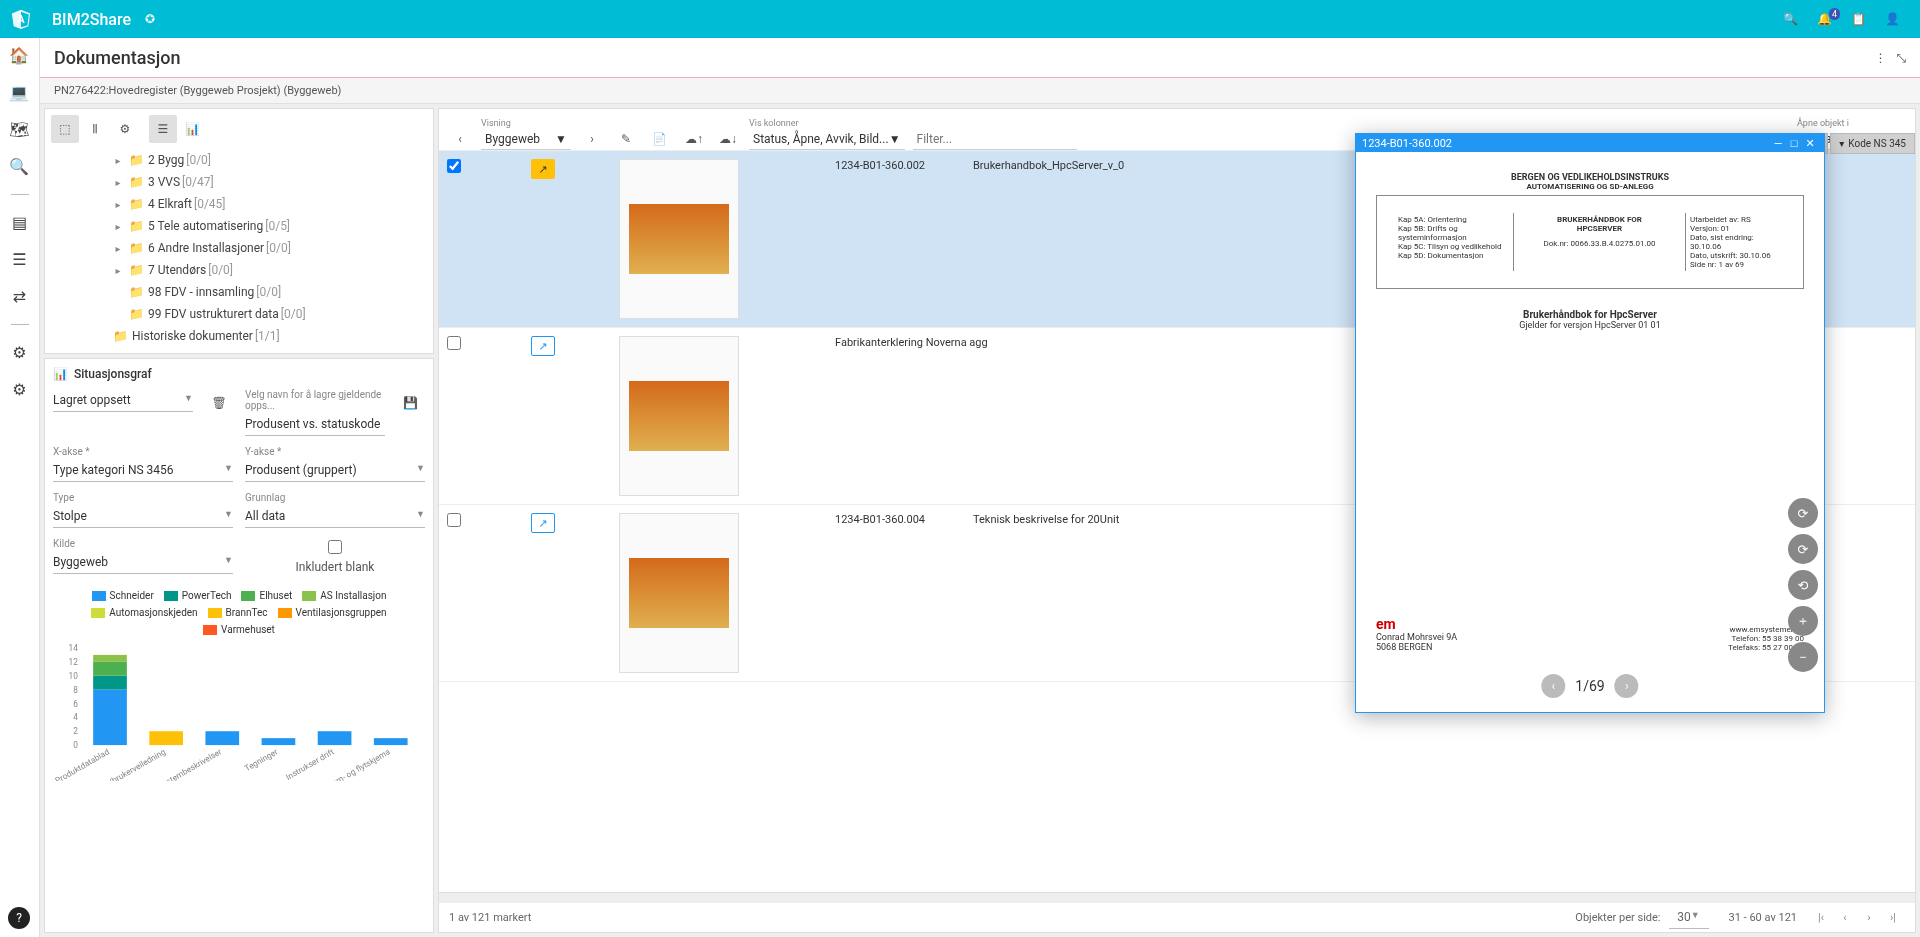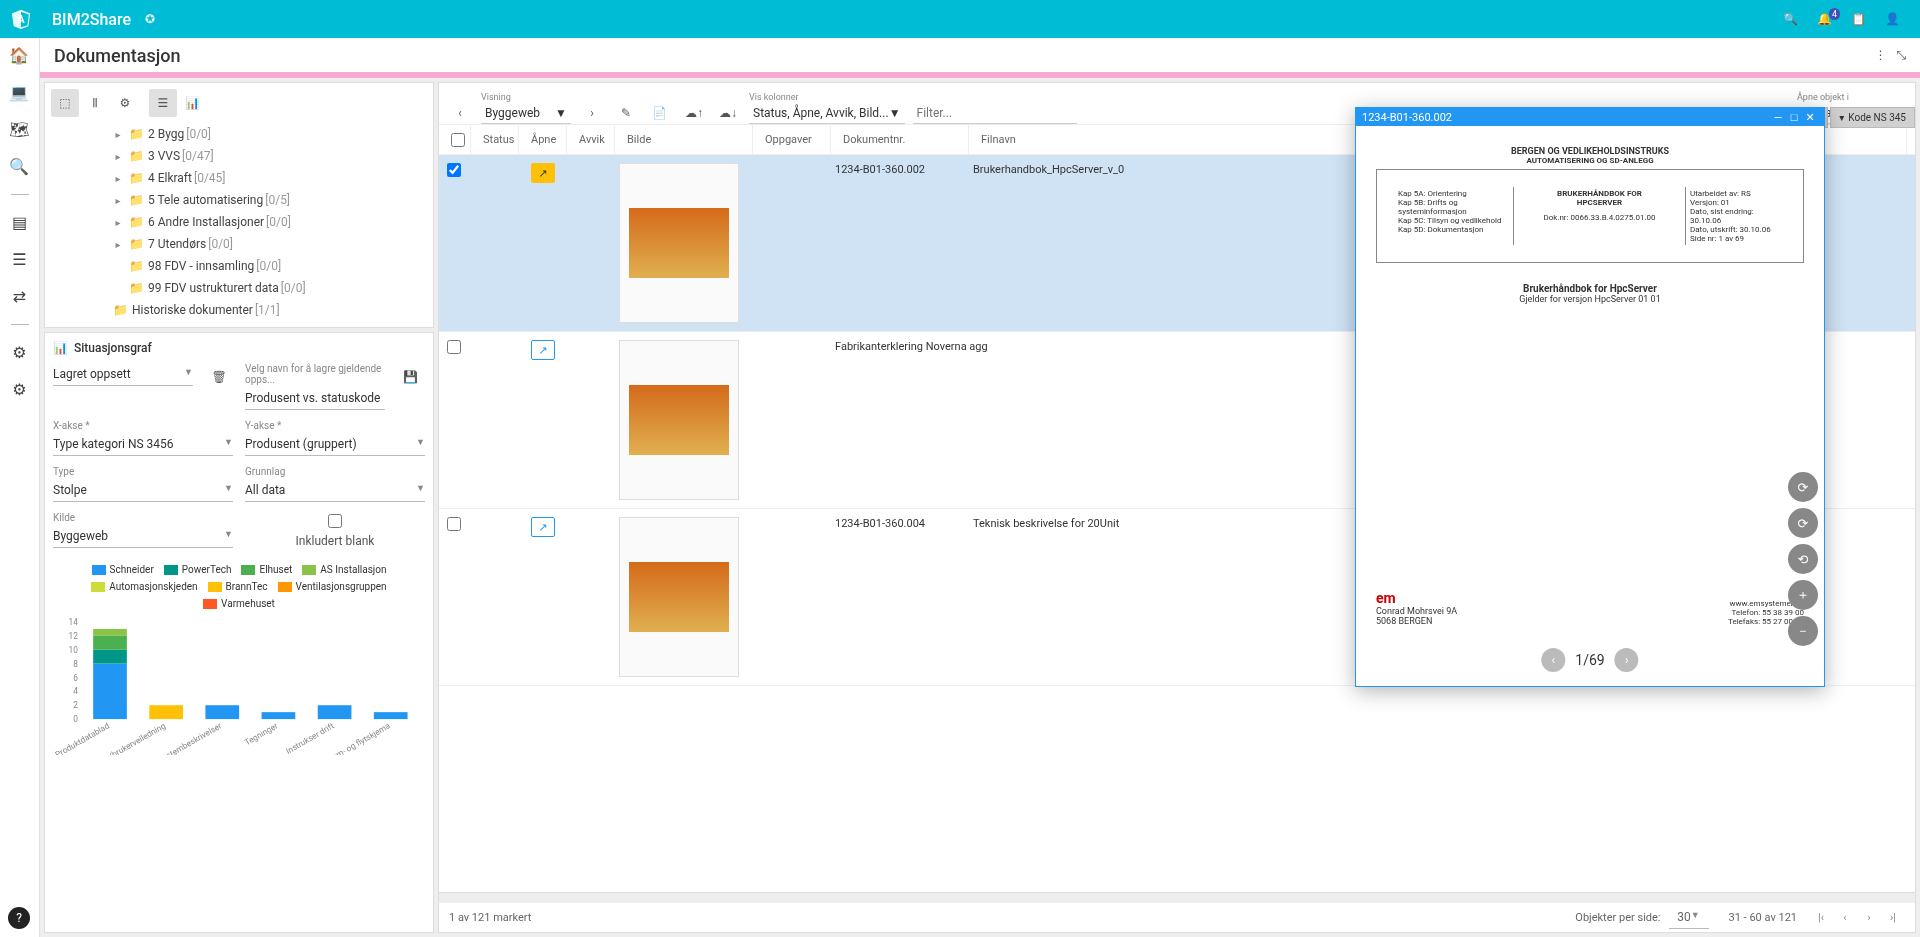--- a/index.html
+++ b/index.html
@@ -9,21 +9,21 @@
 .topbar .brand { font-size:16px; font-weight:500; margin-right:14px; }
 .topbar .star { opacity:.9; }
 .topbar .spacer { flex:1; }
 .topbar .ticon { width:34px; text-align:center; cursor:pointer; position:relative; }
 .badge { position:absolute; top:-4px; right:2px; background:#3f51b5; color:#fff; border-radius:8px; font-size:9px; padding:0 3px; line-height:12px; }
 .shell { display:flex; height:calc(100vh - 38px); }
 .leftrail { width:40px; background:#fff; border-right:1px solid #e0e0e0; display:flex; flex-direction:column; align-items:center; padding-top:8px; gap:18px; color:#444; }
 .leftrail .ri { cursor:pointer; font-size:16px; }
 .leftrail .sep { width:18px; height:1px; background:#bbb; }
 .main { flex:1; display:flex; flex-direction:column; min-width:0; }
-.titlebar { height:40px; display:flex; align-items:center; padding:0 14px; border-bottom:6px solid #f9a8d4; }
+.titlebar { height:40px; display:flex; align-items:center; padding:0 14px; border-bottom:1px solid #f9a8d4; }
 .titlebar h1 { font-size:18px; font-weight:500; }
 .titlebar .tsp { flex:1; }
 .titlebar .tbtn { cursor:pointer; margin-left:10px; color:#555; }
 .crumb { padding:6px 14px; font-size:11px; color:#555; background:#f5f5f5; border-bottom:1px solid #e0e0e0; }
 .workspace { flex:1; display:flex; min-height:0; background:#eee; padding:4px; gap:4px; }
 .leftpanel { width:390px; display:flex; flex-direction:column; gap:4px; }
 .card { background:#fff; border:1px solid #ddd; }
 .tree-card { padding:6px; flex:0 0 auto; }
 .treebar { display:flex; gap:2px; margin-bottom:6px; }
 .tb-btn { width:28px; height:28px; display:flex; align-items:center; justify-content:center; cursor:pointer; color:#555; border-radius:2px; }
@@ -135,20 +135,21 @@
     <div class="ri">⚙</div>
   </div>
 
   <div class="main">
     <div class="titlebar">
       <h1>Dokumentasjon</h1>
       <div class="tsp"></div>
       <span class="tbtn">⋮</span>
       <span class="tbtn">⤡</span>
     </div>
+    <div class="crumb">PN276422:Hovedregister (Byggeweb Prosjekt) (Byggeweb)</div>
 
     <div class="workspace">
 
       <div class="leftpanel">
         <div class="card tree-card">
           <div class="treebar">
             <div class="tb-btn active">⬚</div>
             <div class="tb-btn">⫴</div>
             <div class="tb-btn">⚙</div>
             <div style="width:6px"></div>
@@ -382,32 +383,20 @@
                 <span class="dd">▼</span>
               </div>
             </div>
         </div>
 
         <div class="tabstrip">
           <div class="tab"><span style="margin-right:4px">▾</span><span>456</span></div>
           <div class="tab"><span style="margin-right:4px">▾</span><span>Kode NS 345</span></div>
         </div>
 
-        <div class="gridhead">
-          <div class="col" style="width:24px">
-              <input type="checkbox" style="">
-            </div>
-          <div class="col" style="width:40px">Status</div>
-          <div class="col" style="width:40px">Åpne</div>
-          <div class="col" style="width:40px">Avvik</div>
-          <div class="col" style="width:130px">Bilde</div>
-          <div class="col" style="width:70px">Oppgaver</div>
-          <div class="col" style="width:130px">Dokumentnr.</div>
-          <div class="col" style="flex:1">Filnavn</div>
-        </div>
 
         <div class="gridbody" id="gridbody">
             <div class="grow sel">
               <div class="cb"><input type="checkbox" checked="" style=""></div>
               <div style="width:40px"></div>
               <div class="open"><span class="openbtn">↗</span></div>
               <div style="width:40px"></div>
               <div style="width:130px">
                 <div class="thumb">
                   <div class="timg"></div>

